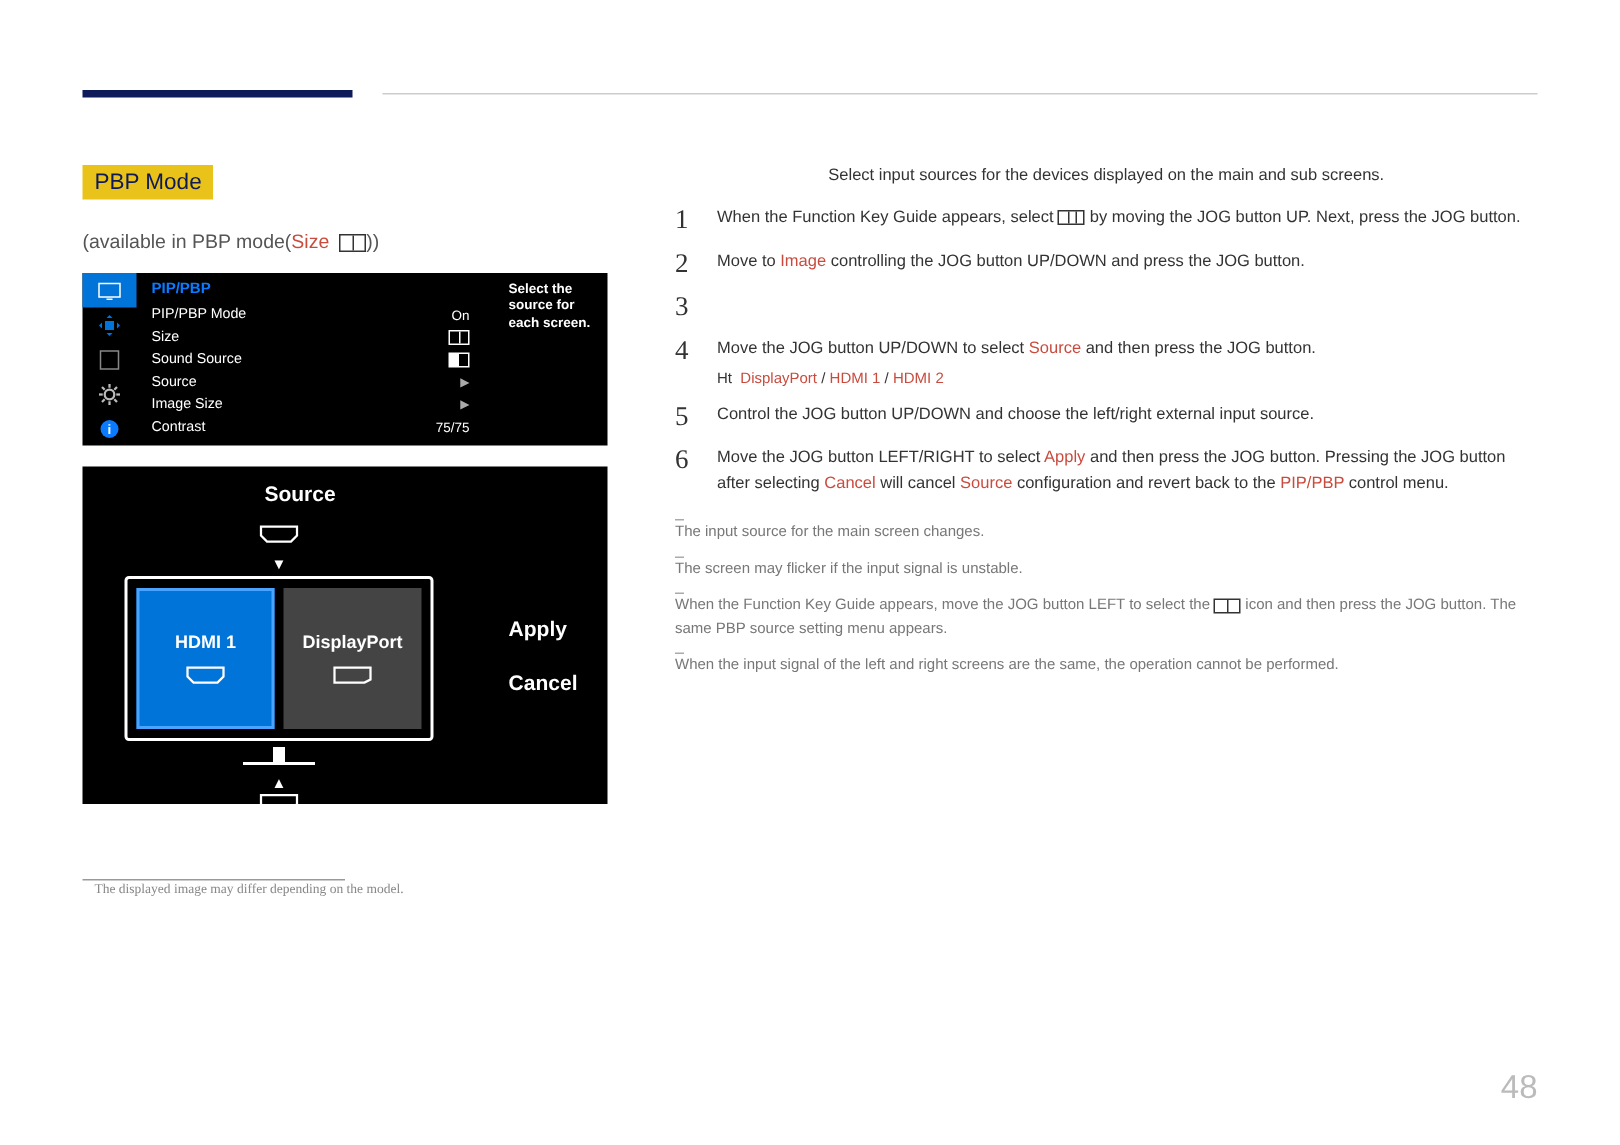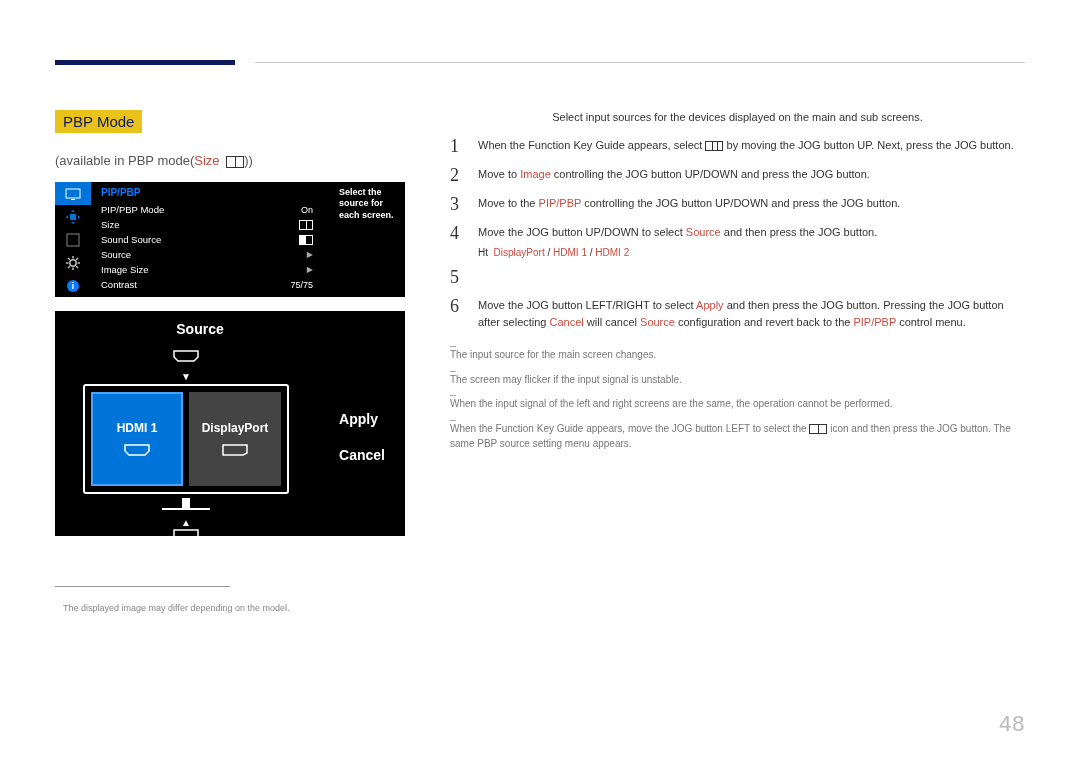--- a/index.html
+++ b/index.html
@@ -92,37 +92,37 @@
   .mon-half.sel { outline: 2px solid #4aa3ff; outline-offset: -2px; }
   .mon-half-label { font-size: 12px; font-weight: 600; }
   .stand { width: 56px; height: 16px; margin: 4px auto 0 auto; position: relative; }
   .stand::before{content:"";position:absolute;left:50%;top:0;transform:translateX(-50%);width:8px;height:10px;background:#fff;}
   .stand::after{content:"";position:absolute;left:50%;bottom:0;transform:translateX(-50%);width:48px;height:4px;border-top:2px solid #fff;}
   .bottom-port { width: 40px; margin: 4px auto 0 auto; display:flex; flex-direction:column; align-items:center; }
   .port-arrow { font-size: 10px; color: #fff; line-height: 1; }
   .action-btns { position: absolute; right: 20px; top: 100px; display: flex; flex-direction: column; gap: 20px; }
   .action-btns div { font-size: 14px; font-weight: 600; }
   .footnote-rule { margin-top: 50px; width: 175px; height: 1px; background: #999; }
-  .footnote { margin-top: 16px; font-size: 9px; color: #888; padding-left: 8px; }
+  .footnote { margin-top: 0; font-size: 9px; color: #888; padding-left: 8px; font-family: Liberation Serif, serif; }
   .intro { font-size: 11px; color: #333; margin-bottom: 12px; line-height: 1.4; text-align: center; }
   .step { display: flex; gap: 14px; margin-bottom: 11px; align-items: flex-start; }
   .step-num { font-size: 18px; color: #333; width: 14px; font-family: Georgia, serif; line-height: 1; flex-shrink:0; }
   .step-text { font-size: 11px; color: #333; line-height: 1.5; flex: 1; }
   .step-text .red { color: #c94b3e; }
   .sub-indent { margin-left: 28px; font-size: 10px; color: #333; margin-bottom: 10px; margin-top:-6px;}
   .sub-indent .red { color: #c94b3e; }
   .notes { margin-top: 4px; }
   .note-row { display: flex; gap: 6px; font-size: 10px; color: #777; line-height: 1.55; margin-bottom: 3px; flex-direction: column;}
   .note-row .mark { width: 10px; flex-shrink: 0; position: relative; }
   .note-row .mark::before { content: ""; position: absolute; left: 0; top: 5px; width: 6px; height: 1px; background: #aaa; }
   .glyph-box { display:inline-block; width:18px; height:10px; border:1px solid #333; vertical-align:middle; position:relative;}
   .glyph-box::after{content:"";position:absolute;left:50%;top:0;bottom:0;width:1px;background:#333;}
   .glyph-box.three::before{content:"";position:absolute;left:33%;top:0;bottom:0;width:1px;background:#333;}
   .glyph-box.three::after{left:66%;}
-  .page-num { position: absolute; right: 55px; bottom: 25px; font-size: 22px; color: #bbb; font-family: Liberation Mono, monospace; }
+  .page-num { position: absolute; right: 55px; bottom: 25px; font-size: 22px; color: #bbb; font-family: Liberation Sans, sans-serif; }
   .hdmi-svg { width: 28px; height: 14px; }
 </style>
 </head>
 <body>
 
 <div class="page">
   <div class="top-rule-short"></div>
   <div class="top-rule-long"></div>
 
   <div class="content">
@@ -260,68 +260,66 @@
 
       <div class="step">
         <div class="step-num">2</div>
         <div class="step-text">
           <span>Move to </span><span class="red">Image</span><span> controlling the JOG button UP/DOWN and press the JOG button.</span>
         </div>
       </div>
 
       <div class="step">
         <div class="step-num">3</div>
-        <div class="step-text">
-          <span>Move to the </span><span class="red">PIP/PBP</span><span> controlling the JOG button UP/DOWN and press the JOG button.</span>
-        </div>
       </div>
 
       <div class="step">
         <div class="step-num">4</div>
         <div class="step-text">
           <span>Move the JOG button UP/DOWN to select </span><span class="red">Source</span><span> and then press the JOG button.</span>
         </div>
       </div>
 
       <div class="sub-indent">
         <span>Ht</span>&nbsp;
         <span class="red">DisplayPort</span> /
         <span class="red">HDMI 1</span> /
         <span class="red">HDMI 2</span>
       </div>
 
       <div class="step">
         <div class="step-num">5</div>
+        <div class="step-text">Control the JOG button UP/DOWN and choose the left/right external input source.</div>
       </div>
 
       <div class="step">
         <div class="step-num">6</div>
         <div class="step-text">
           <span>Move the JOG button LEFT/RIGHT to select </span><span class="red">Apply</span><span> and then press the JOG button. Pressing the JOG button after selecting </span>
           <span class="red">Cancel</span><span> will cancel </span><span class="red">Source</span><span> configuration and revert back to the </span><span class="red">PIP/PBP</span><span> control menu.</span>
         </div>
       </div>
 
       <div class="notes">
         <div class="note-row">
             <span class="mark"></span>
             <span>The input source for the main screen changes.</span>
           </div>
         <div class="note-row">
             <span class="mark"></span>
             <span>The screen may flicker if the input signal is unstable.</span>
-          </div>
-        <div class="note-row">
-            <span class="mark"></span>
-            <span>When the input signal of the left and right screens are the same, the operation cannot be performed.</span>
           </div>
         <div class="note-row">
             <span class="mark"></span>
           <span>
             <span>When the Function Key Guide appears, move the JOG button LEFT to select the </span><span class="glyph-box"></span><span> icon and then press the JOG button. The same PBP source setting menu appears.</span>
           </span>
         </div>
+        <div class="note-row">
+            <span class="mark"></span>
+            <span>When the input signal of the left and right screens are the same, the operation cannot be performed.</span>
+          </div>
       </div>
     </div>
   </div>
 
   <div class="page-num">48</div>
 </div>
 
 </body></html>

